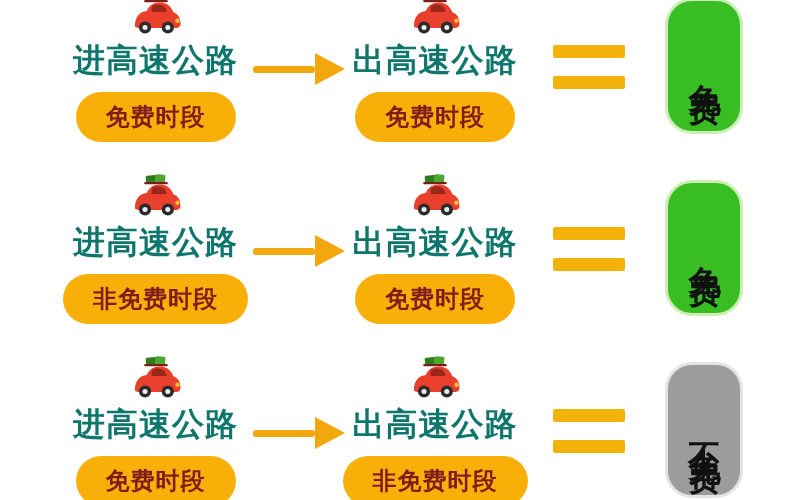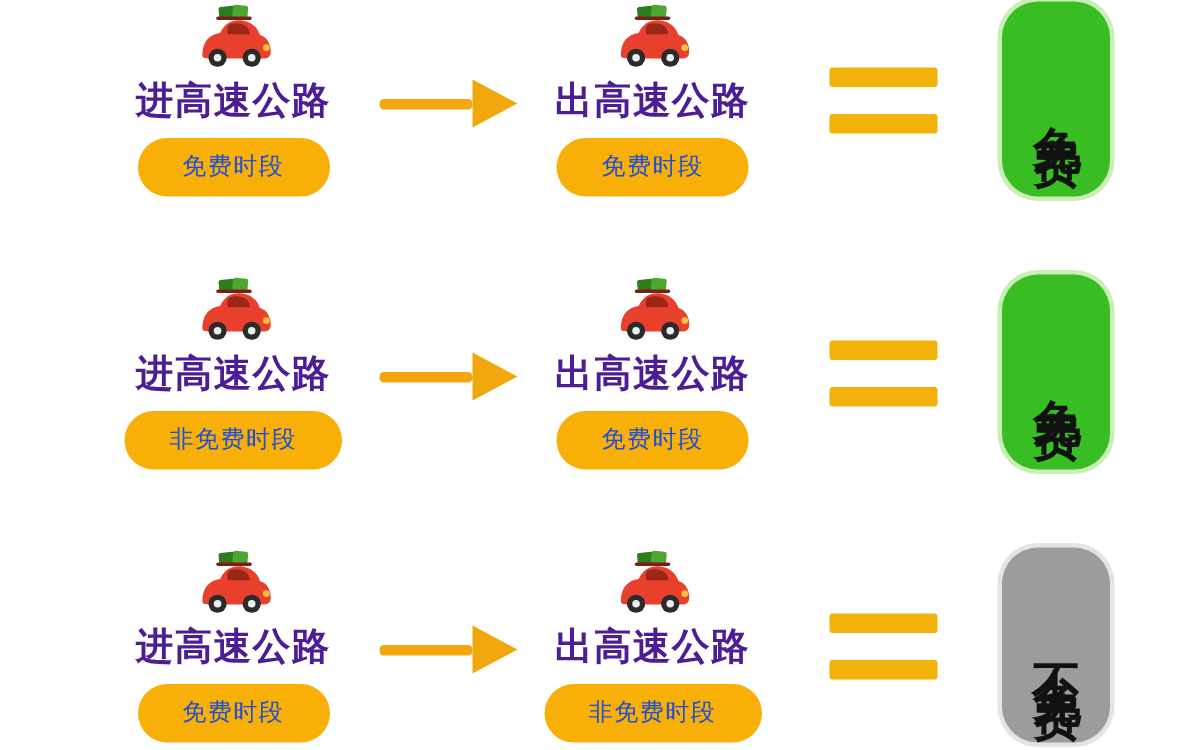--- a/index.html
+++ b/index.html
@@ -27,33 +27,33 @@
     align-items: center;
     justify-content: center;
   }
   .station.enter { width: 195px; }
   .station.exit  { width: 180px; }
 
   .car { width: 54px; height: 46px; line-height: 0; }
 
   .station-label {
     margin-top: 2px;
-    font-size: 25px;
+    font-size: 32px;
     font-weight: 700;
-    color: #4c1d95;
+    color: #0f766e;
     letter-spacing: 1px;
     white-space: nowrap;
   }
 
   .pill {
     margin-top: 9px;
     background: #F8B009;
-    color: #1d4ed8;
-    font-size: 16px;
-    font-weight: 400;
+    color: #7f1d1d;
+    font-size: 24px;
+    font-weight: 700;
     padding: 9px 30px;
     border-radius: 28px;
     white-space: nowrap;
     letter-spacing: 1px;
   }
 
   .arrow {
     width: 92px;
     display: flex;
     align-items: center;

